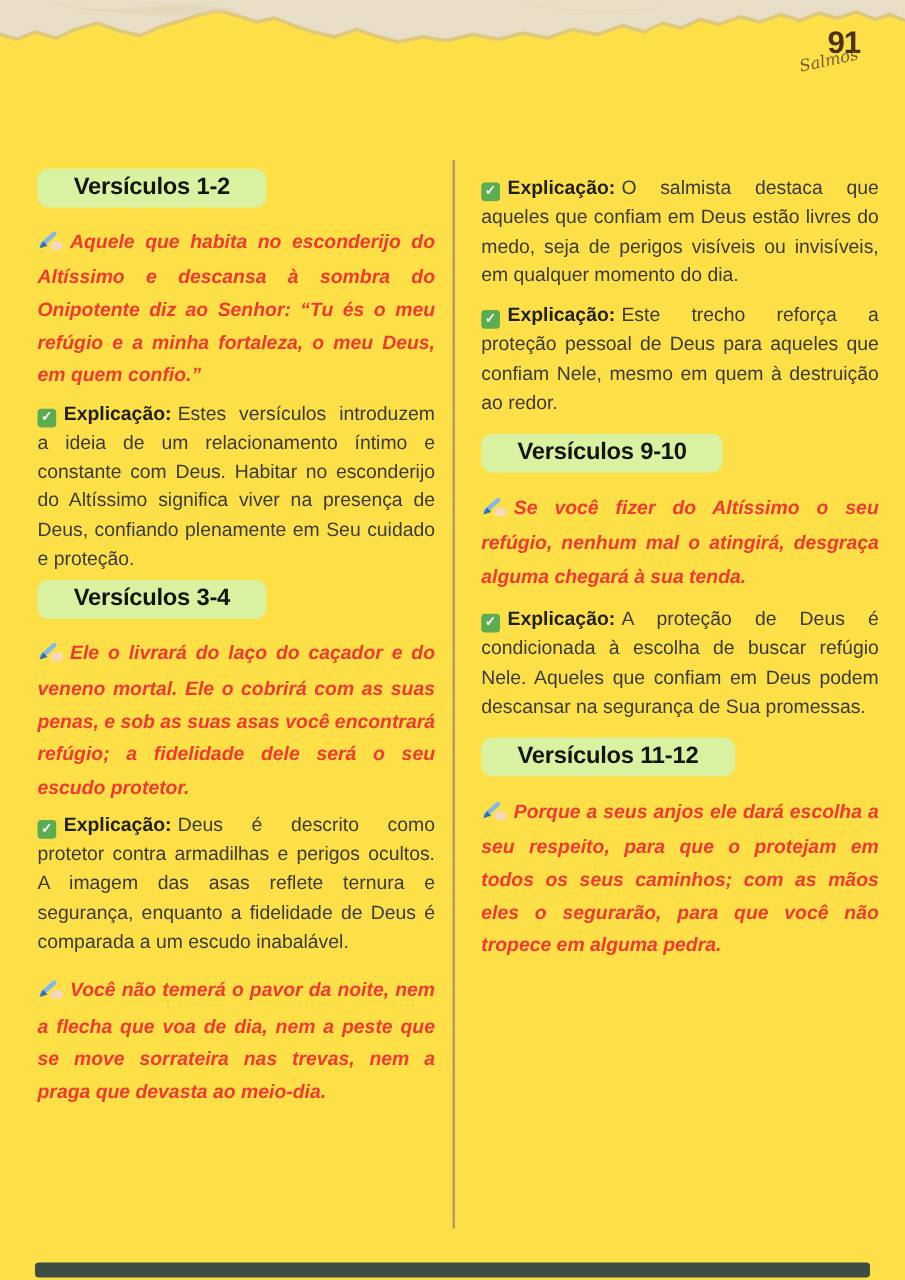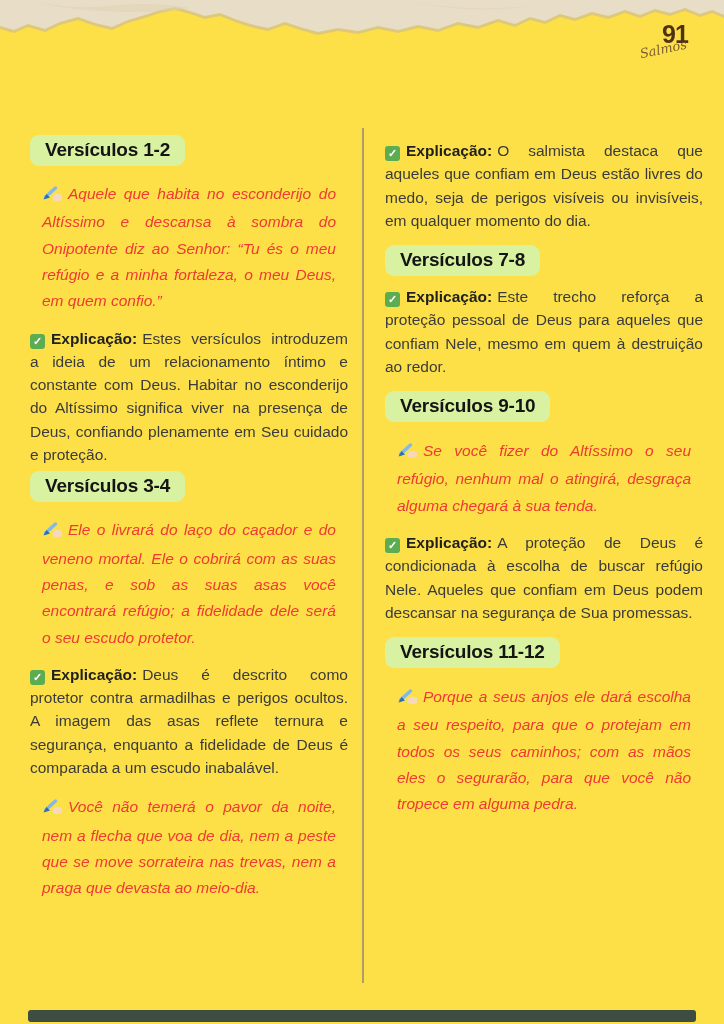--- a/index.html
+++ b/index.html
@@ -19,23 +19,23 @@
   .title-wrap{position:absolute;top:64px;left:0;right:0;text-align:center;}
   .page-title{display:inline-block;margin:0;font-size:26px;font-weight:bold;letter-spacing:.3px;
               color:#8a5a10;border-bottom:3px solid #8a5a10;padding-bottom:2px;
               transform:scaleX(.94);}
 
   
   .columns{position:absolute;top:130px;left:30px;width:673px;display:flex;gap:37px;}
   .col{width:318px;}
   .divider{position:absolute;left:362px;top:128px;height:855px;width:2px;background:#b39a6b;}
 
-  .pill{display:inline-block;background:#d9f2a2;border-radius:9px;padding:4px 15px 5px;
+  .pill{display:inline-block;background:#d9f2a2;border-radius:9px;padding:4px 29px 5px;
         font-size:19px;font-weight:bold;letter-spacing:-.2px;color:#141414;}
-  .verse{margin:12px;color:#ee3a33;font-weight:normal;font-style:italic;font-size:15.5px;
+  .verse{margin:0;color:#ee3a33;font-weight:bold;font-style:italic;font-size:15.5px;
          line-height:1.7;text-align:justify;}
   .expl{margin:0;color:#3b3b3b;font-size:15.5px;line-height:1.5;text-align:justify;}
   .expl-label{color:#1f1f1f;margin-right:5px;}
 
   .col > :first-child{margin-top:5px;}
   .col-left  .verse{margin-top:15px;} .col-left  .expl{margin-top:5px;}  .col-left  .pill{margin-top:5px;}
   .col-right .verse{margin-top:16px;} .col-right .expl{margin-top:9px;}  .col-right .pill{margin-top:13px;}
 
   .pen-icon{display:inline-block;vertical-align:-2px;margin-right:6px;}
   .check-icon{display:inline-block;width:15px;height:15px;background:#5cad52;border-radius:3px;
@@ -94,21 +94,20 @@
               <path d="M3 29 L9 18 L16 25 Z" fill="#2f6ea8"></path>
               <path d="M21 25 q3 -9 13 -7 q9 2 7 9 q-2 6 -11 6 q-9 0 -9 -8 Z" fill="#f6d9ba"></path>
             </svg></span><span>Você não temerá o pavor da noite, nem a flecha que voa de dia, nem a peste que se move sorrateira nas trevas, nem a praga que devasta ao meio-dia.</span></p>
 
     </div>
 
     <div class="col col-right">
 
       <p class="expl"><span class="check-icon">✓</span><strong class="expl-label">Explicação:</strong><span>O salmista destaca que aqueles que confiam em Deus estão livres do medo, seja de perigos visíveis ou invisíveis, em qualquer momento do dia.</span></p>
 
-      <div class="pill"><span>Versículos 7-8</span></div>
 
 
       <p class="expl"><span class="check-icon">✓</span><strong class="expl-label">Explicação:</strong><span>Este trecho reforça a proteção pessoal de Deus para aqueles que confiam Nele, mesmo em quem à destruição ao redor.</span></p>
 
       <div class="pill"><span>Versículos 9-10</span></div>
 
       <p class="verse"><span class="pen-icon"><svg width="20" height="16" viewBox="0 0 40 32">
               <path d="M7 24 L27 6" stroke="#85b8e8" stroke-width="7" stroke-linecap="round"></path>
               <path d="M3 29 L9 18 L16 25 Z" fill="#2f6ea8"></path>
               <path d="M21 25 q3 -9 13 -7 q9 2 7 9 q-2 6 -11 6 q-9 0 -9 -8 Z" fill="#f6d9ba"></path>

